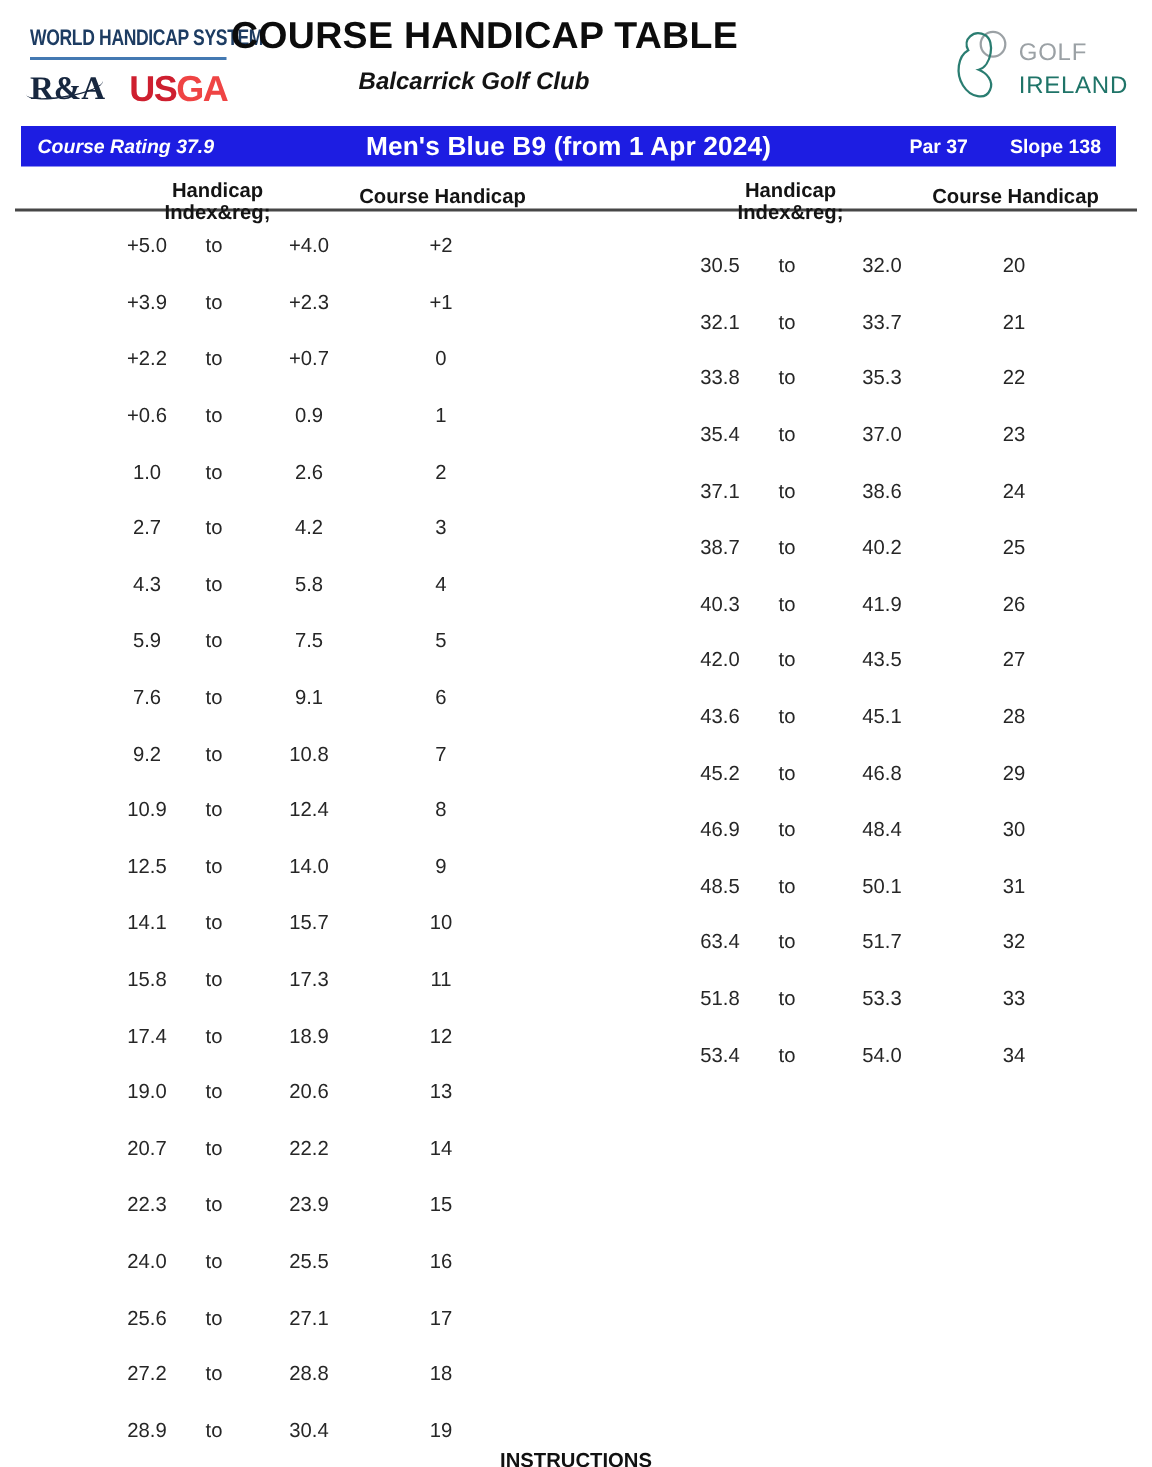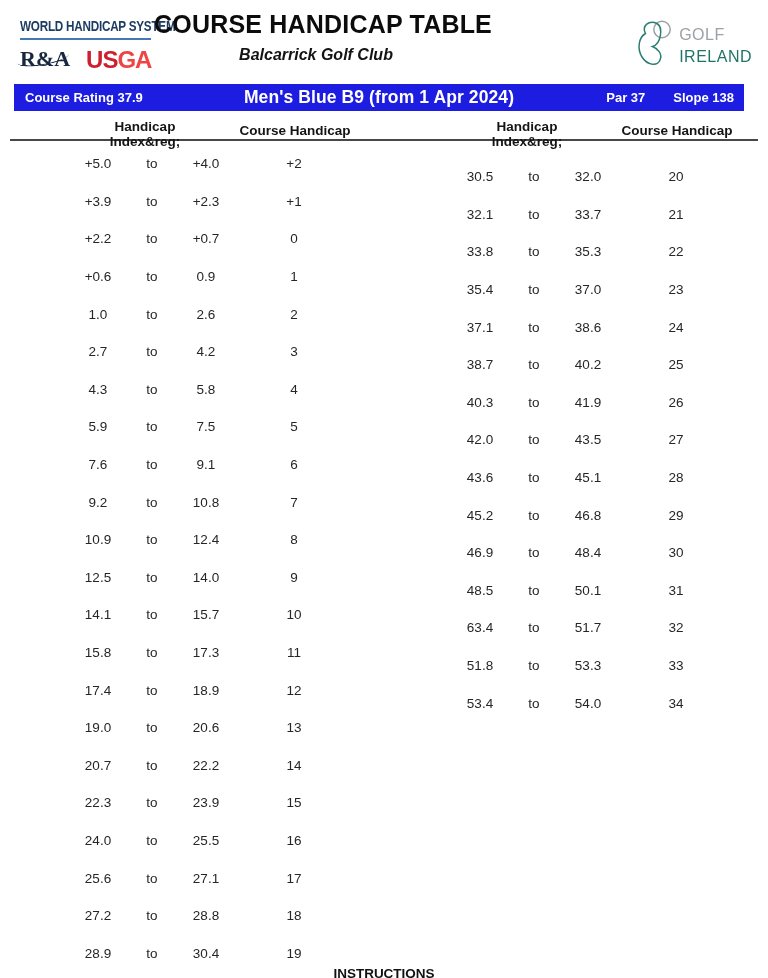--- a/index.html
+++ b/index.html
@@ -33,38 +33,38 @@
   
   .gi{position:absolute;right:16px;top:18px;display:flex;align-items:center;gap:5px;}
   .gi-text{line-height:22px;font-size:16px;letter-spacing:.5px;}
   .gi-golf{color:#9ba1a5;}
   .gi-ireland{color:#1f7468;}
   
   .banner{
     position:absolute;left:14px;top:84px;width:730px;height:27px;background:#1d1de2;
     color:#fff;display:flex;align-items:center;justify-content:center;
   }
-  .banner-left{position:absolute;left:11px;font-size:13px;font-weight:600;}
+  .banner-left{position:absolute;left:11px;font-size:13px;font-weight:600;font-style:italic;}
   .banner-center{font-size:17.5px;font-weight:700;letter-spacing:.1px;}
   .banner-right{position:absolute;right:10px;display:flex;gap:28px;font-size:13px;font-weight:600;}
   
   .rule{position:absolute;left:10px;top:139px;width:748px;border-top:2px solid #474747;}
   .hdr{position:absolute;text-align:center;font-weight:700;font-size:13.5px;color:#141414;}
   .hdr-two{line-height:15px;}
   #hdr-l-idx{left:85px;top:119px;width:120px;}
   #hdr-l-course{left:215px;top:123px;width:160px;}
   #hdr-r-idx{left:467px;top:119px;width:120px;}
   #hdr-r-course{left:597px;top:123px;width:160px;}
   
   .rows{position:absolute;font-size:13.5px;color:#262626;}
   #left-rows{left:59px;top:145px;}
   #right-rows{left:441px;top:158px;}
   .row{height:37.6px;display:flex;align-items:center;}
   .row .lo{width:78px;text-align:center;}
-  .row .to{width:30px;text-align:center;}
+  .row .to{width:30px;text-align:left;}
   .row .hi{width:78px;text-align:center;}
   .row .val{width:98px;text-align:center;}
   
   .instructions{
     position:absolute;left:0;top:966px;width:768px;text-align:center;
     font-weight:700;font-size:13.5px;color:#111;
   }
 </style>
 </head>
 <body>

